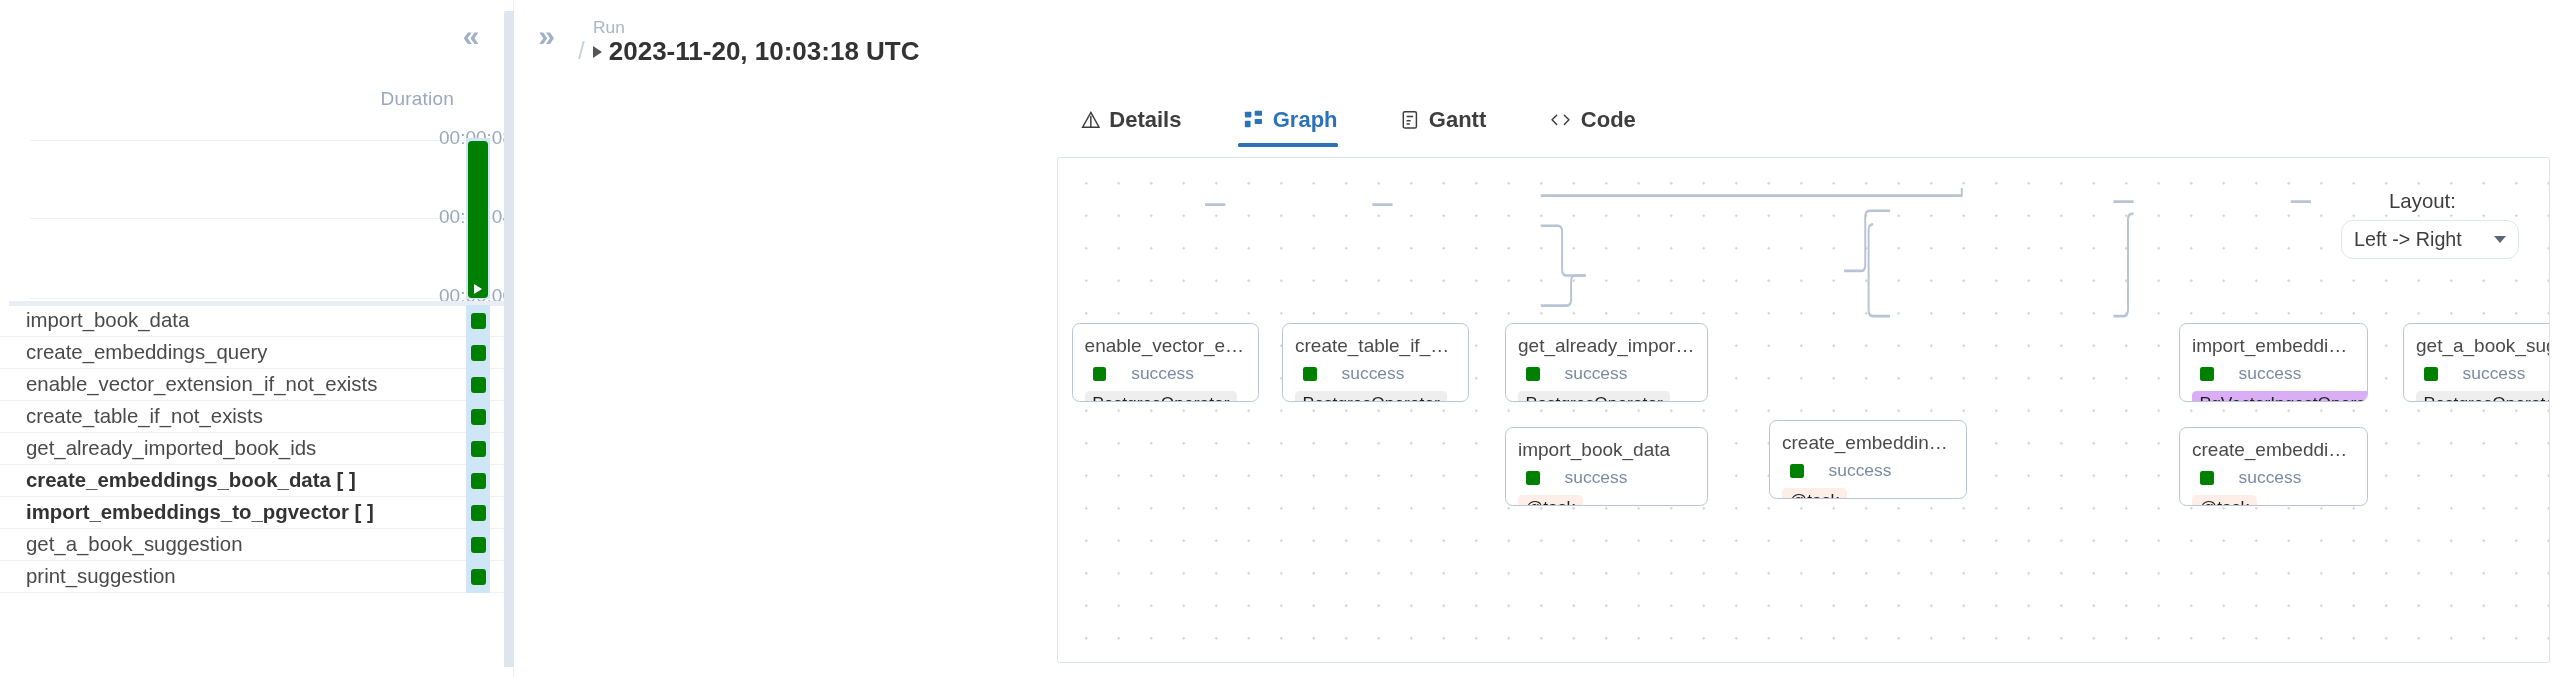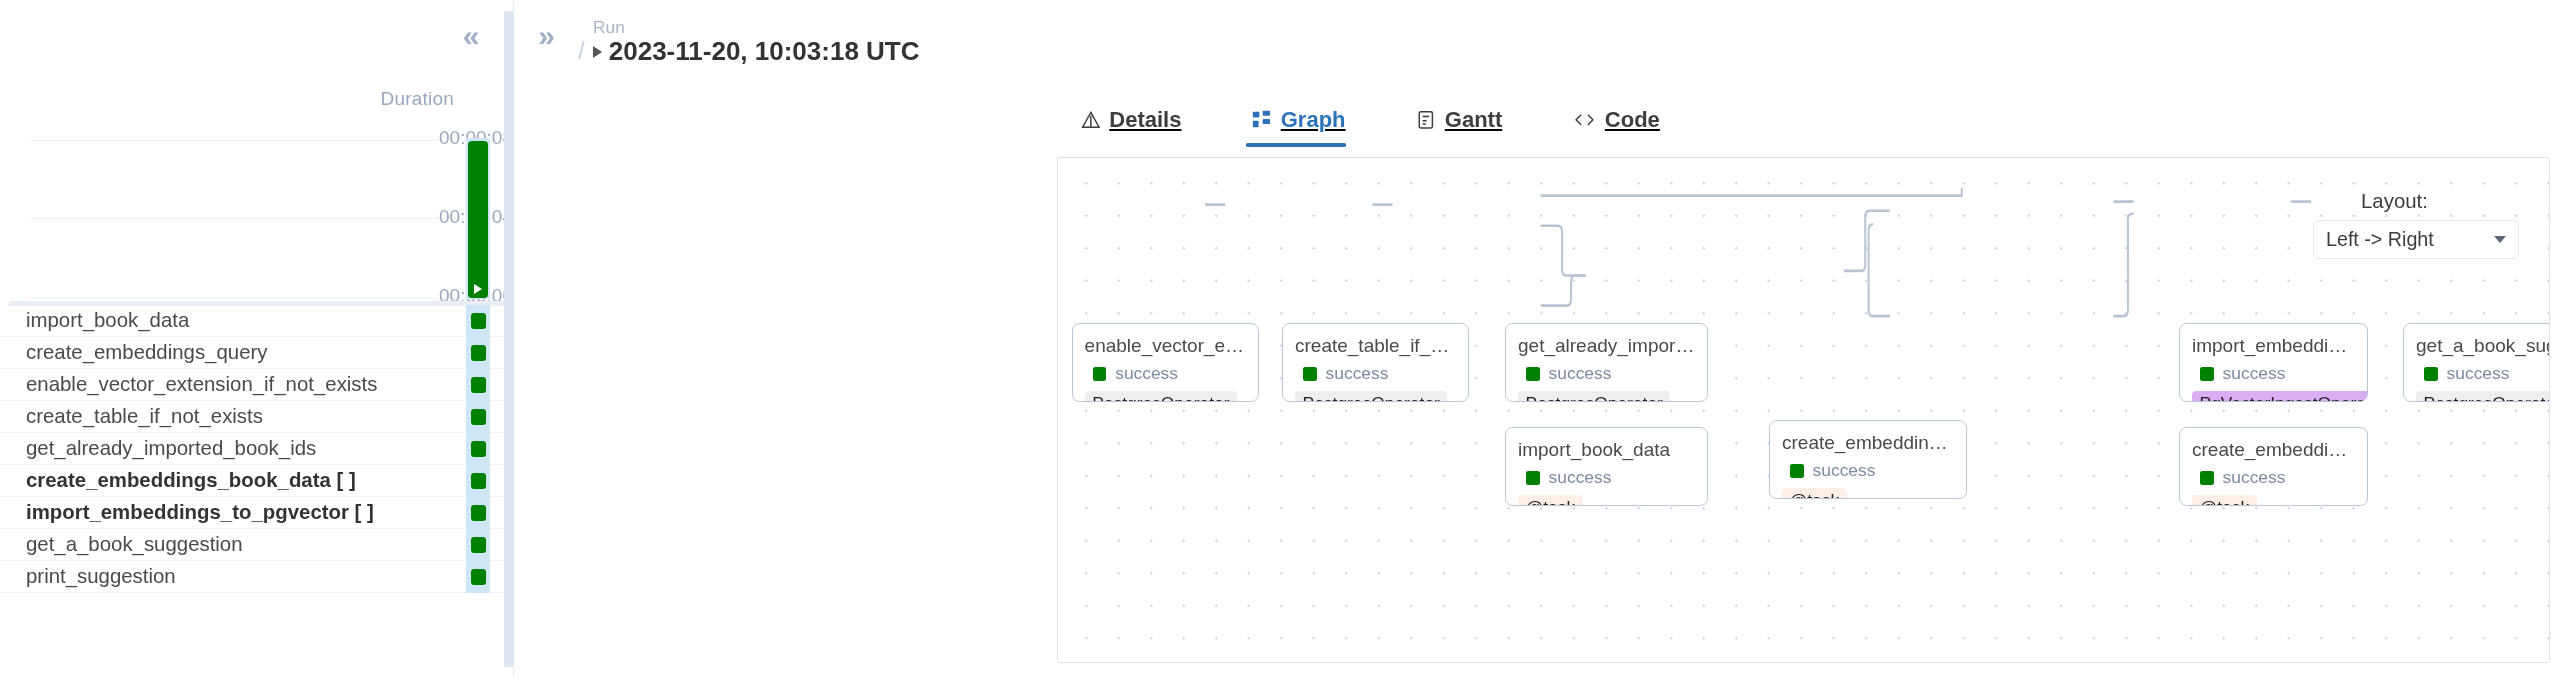--- a/index.html
+++ b/index.html
@@ -262,22 +262,21 @@
     border-left: 6px solid transparent;
     border-right: 6px solid transparent;
   }
 
   
   .tabs {
     position: absolute;
     top: 101px;
     left: 559px;
     display: flex;
-    gap: 8px;
-    text-decoration: underline;
+    gap: 0;
   }
   .tab {
     display: flex;
     align-items: center;
     gap: 9px;
     padding: 6px 26px 13.6px 7.6px;
     font-size: 22px;
     font-weight: 700;
     color: #3d3d3d;
     cursor: pointer;
@@ -320,24 +319,24 @@
     text-align: left;
   }
   .layout-label {
     font-size: 20.4px;
     color: #3d3d3d;
     margin-bottom: 6.8px;
     display: block;
     margin-left: 48px;
   }
   .layout-select {
-    width: 206px;
+    width: 178px;
     height: 39px;
     border: 0.8px solid #dfe5ee;
-    border-radius: 6px;
+    border-radius: 12px;
     background: #ffffff;
     display: flex;
     align-items: center;
     justify-content: space-between;
     padding: 0 12px;
     font-size: 19.7px;
     color: #3d3d3d;
     cursor: pointer;
   }
   .layout-select .chev {
@@ -370,21 +369,21 @@
     font-size: 19px;
     color: #4a4a4a;
     white-space: nowrap;
     overflow: hidden;
     text-overflow: ellipsis;
     margin-bottom: 6.8px;
   }
   .node-status {
     display: flex;
     align-items: center;
-    gap: 9px;
+    gap: 25px;
     margin-bottom: 6.8px;
     padding-left: 8px;
   }
   .node-status .sq {
     width: 13.6px;
     height: 14.4px;
     background: #008000;
     border-radius: 2.3px;
     flex: 0 0 auto;
   }

